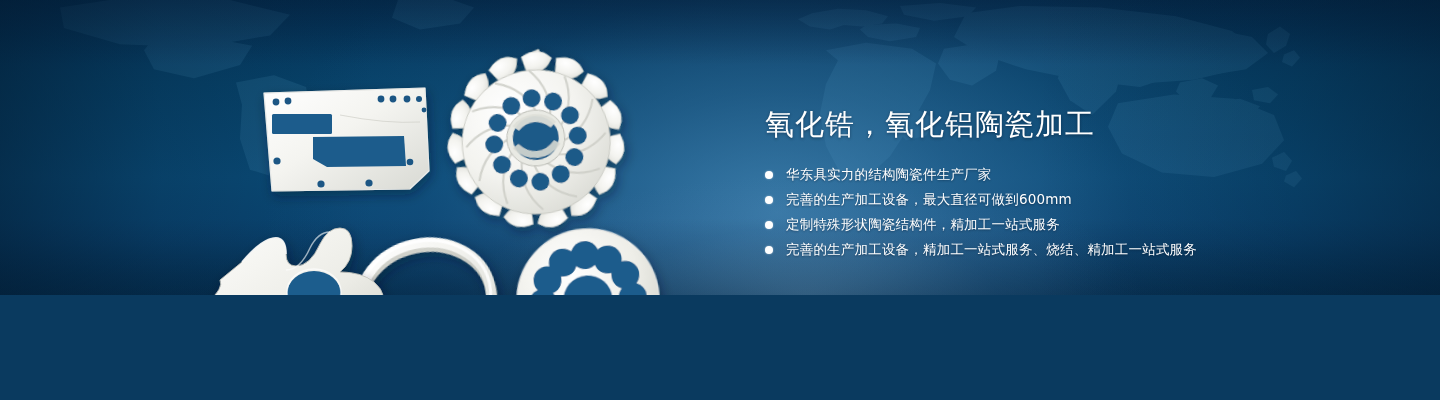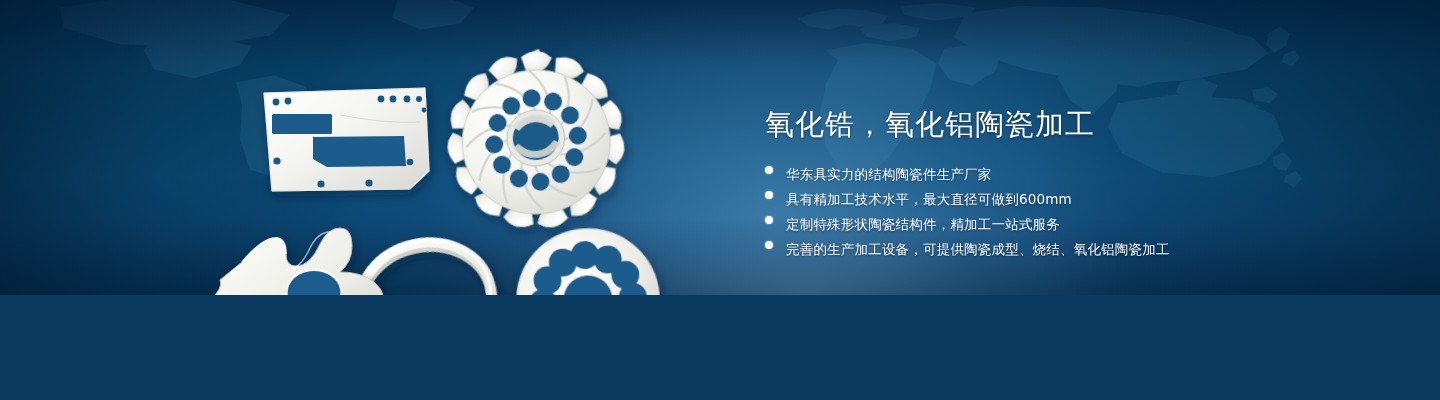--- a/index.html
+++ b/index.html
@@ -100,20 +100,21 @@
     text-shadow: 0 1px 3px rgba(0,14,30,0.45);
     white-space: nowrap;
   }
   .bullets {
     list-style: none;
     margin: 0;
     padding: 0;
   }
   .bullet-row {
     display: flex;
+    align-items: center;
     margin-bottom: 8px;
     height: 17px;
   }
   .bullet-dot {
     flex: 0 0 auto;
     width: 8px;
     height: 8px;
     border-radius: 50%;
     background: #ffffff;
     margin-right: 13px;
@@ -370,26 +371,26 @@
   <div class="text-block">
     <h1 class="headline">氧化锆，氧化铝陶瓷加工</h1>
 
     <ul class="bullets">
       <li class="bullet-row">
         <span class="bullet-dot"></span>
         <span class="bullet-text">华东具实力的结构陶瓷件生产厂家</span>
       </li>
       <li class="bullet-row">
         <span class="bullet-dot"></span>
-        <span class="bullet-text">具有精加工技术水平，最大直径可做到600mm</span>
+        <span class="bullet-text">完善的生产加工设备，最大直径可做到600mm</span>
       </li>
       <li class="bullet-row">
         <span class="bullet-dot"></span>
         <span class="bullet-text">定制特殊形状陶瓷结构件，精加工一站式服务</span>
       </li>
       <li class="bullet-row">
         <span class="bullet-dot"></span>
-        <span class="bullet-text">完善的生产加工设备，可提供陶瓷成型、烧结、氧化铝陶瓷加工</span>
+        <span class="bullet-text">完善的生产加工设备，精加工一站式服务、烧结、精加工一站式服务</span>
       </li>
     </ul>
   </div>
 
 </div>
 
 </body></html>

